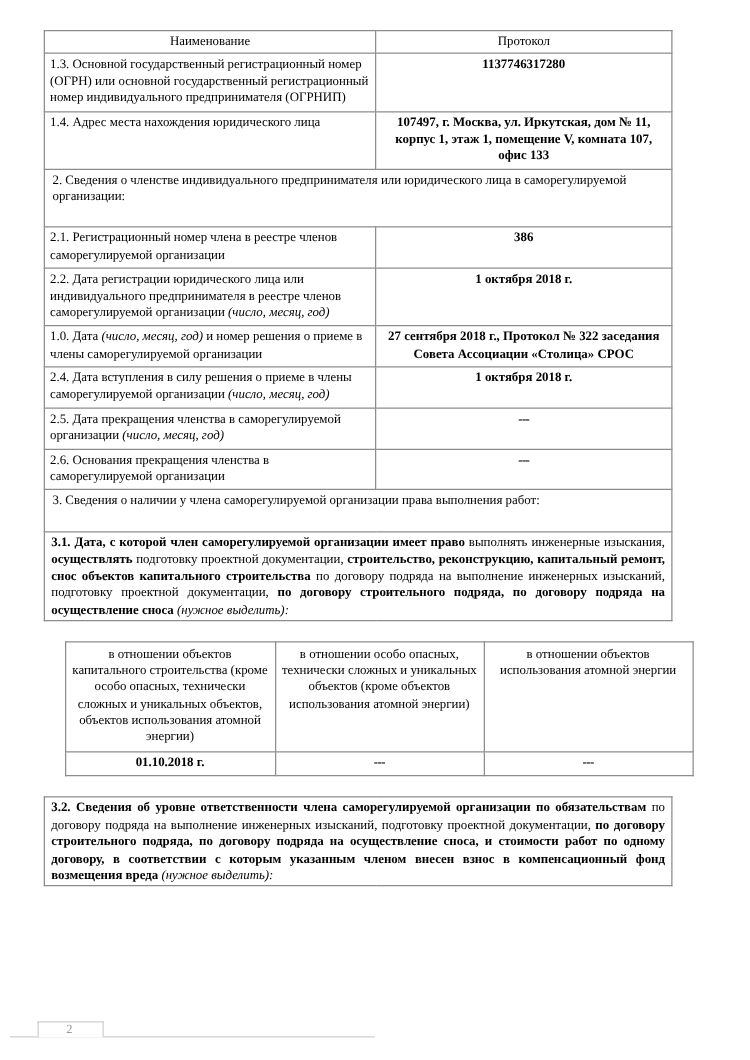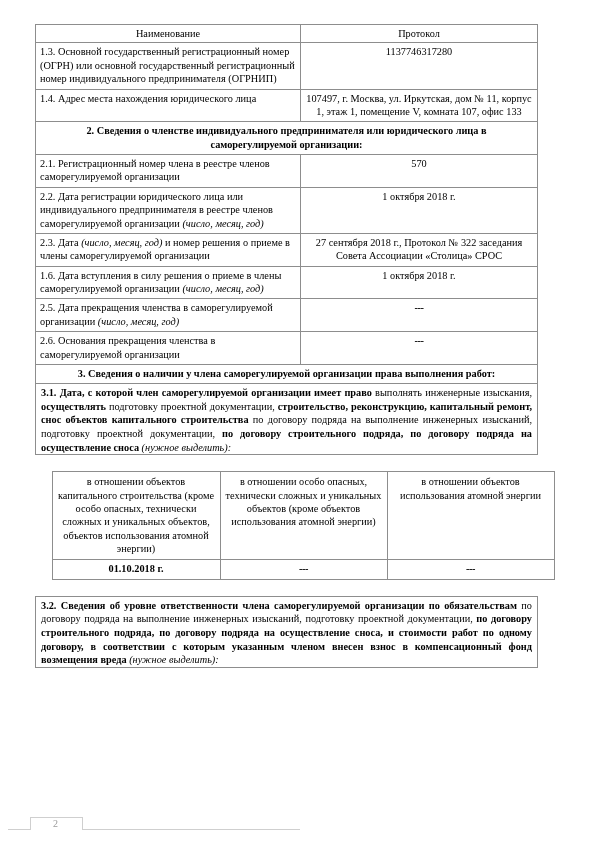--- a/index.html
+++ b/index.html
@@ -47,31 +47,30 @@
   
   .hdr td {
     text-align: center;
     vertical-align: middle;
     padding-top: 2px;
     padding-bottom: 2px;
   }
 
   
   .section-row td {
+    font-weight: normal;
+    vertical-align: middle;
+    padding: 2px 6px 17px 6px;
+    border-width: 1px;
+  }
+
+  
+  .value {
     text-align: center;
     font-weight: bold;
-    vertical-align: middle;
-    padding: 2px 6px 3px 6px;
-    border-width: 1px;
-  }
-
-  
-  .value {
-    text-align: center;
-    font-weight: normal;
     vertical-align: middle;
   }
   .dash {
     letter-spacing: -0.5px;
     font-weight: bold;
   }
 
   .label { text-align: left; }
 
   i, .it { font-style: italic; }
@@ -168,35 +167,35 @@
         <td class="value">107497, г. Москва, ул. Иркутская, дом № 11, корпус 1, этаж 1, помещение V, комната 107, офис 133</td>
       </tr>
 
 
       <tr class="section-row">
         <td colspan="2">2. Сведения о членстве индивидуального предпринимателя или юридического лица в саморегулируемой организации:</td>
       </tr>
 
       <tr>
         <td class="label">2.1. Регистрационный номер члена в реестре членов саморегулируемой организации</td>
-        <td class="value">570</td>
+        <td class="value">386</td>
       </tr>
 
       <tr>
         <td class="label"><span>2.2. Дата регистрации юридического лица или индивидуального предпринимателя в реестре членов саморегулируемой организации </span><i>(число, месяц, год)</i></td>
         <td class="value">1 октября 2018 г.</td>
       </tr>
 
       <tr>
-        <td class="label"><span>2.3. Дата </span><i>(число, месяц, год)</i><span> и номер решения о приеме в члены саморегулируемой организации</span></td>
+        <td class="label"><span>1.0. Дата </span><i>(число, месяц, год)</i><span> и номер решения о приеме в члены саморегулируемой организации</span></td>
         <td class="value">27 сентября 2018 г., Протокол № 322 заседания Совета Ассоциации «Столица» СРОС</td>
       </tr>
 
       <tr>
-        <td class="label"><span>1.6. Дата вступления в силу решения о приеме в члены саморегулируемой организации </span><i>(число, месяц, год)</i></td>
+        <td class="label"><span>2.4. Дата вступления в силу решения о приеме в члены саморегулируемой организации </span><i>(число, месяц, год)</i></td>
         <td class="value">1 октября 2018 г.</td>
       </tr>
 
       <tr>
         <td class="label"><span>2.5. Дата прекращения членства в саморегулируемой организации </span><i>(число, месяц, год)</i></td>
         <td class="value dash">---</td>
       </tr>
 
       <tr>
         <td class="label">2.6. Основания прекращения членства в саморегулируемой организации</td>

